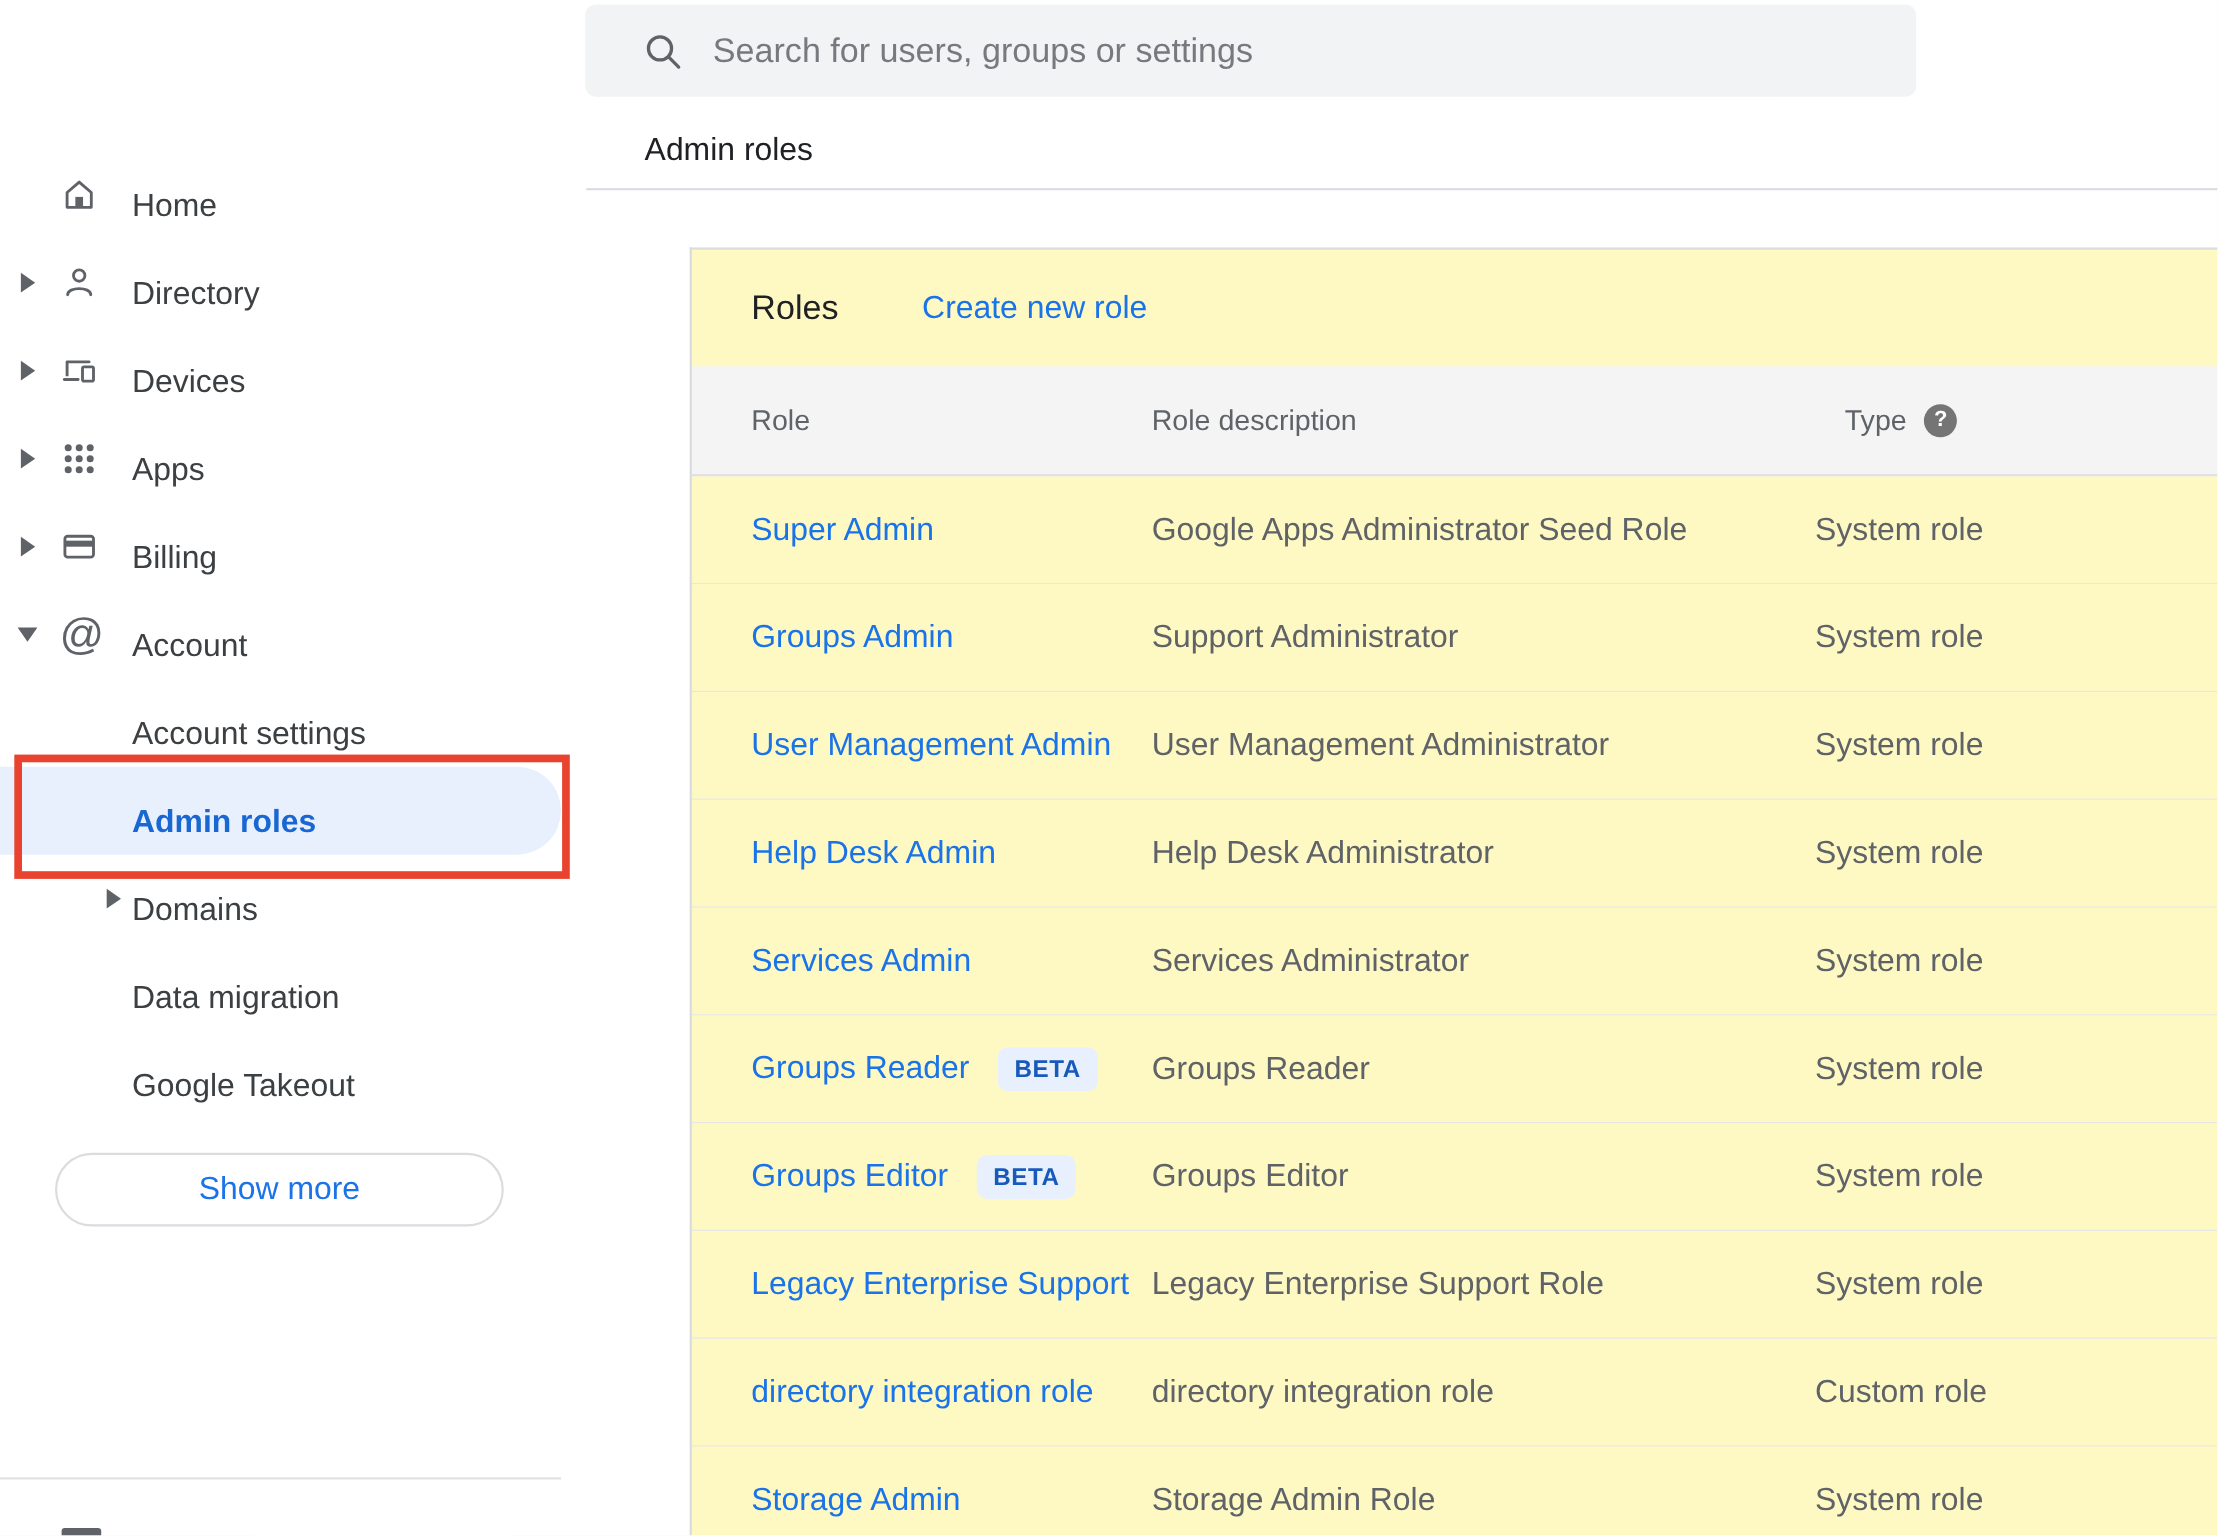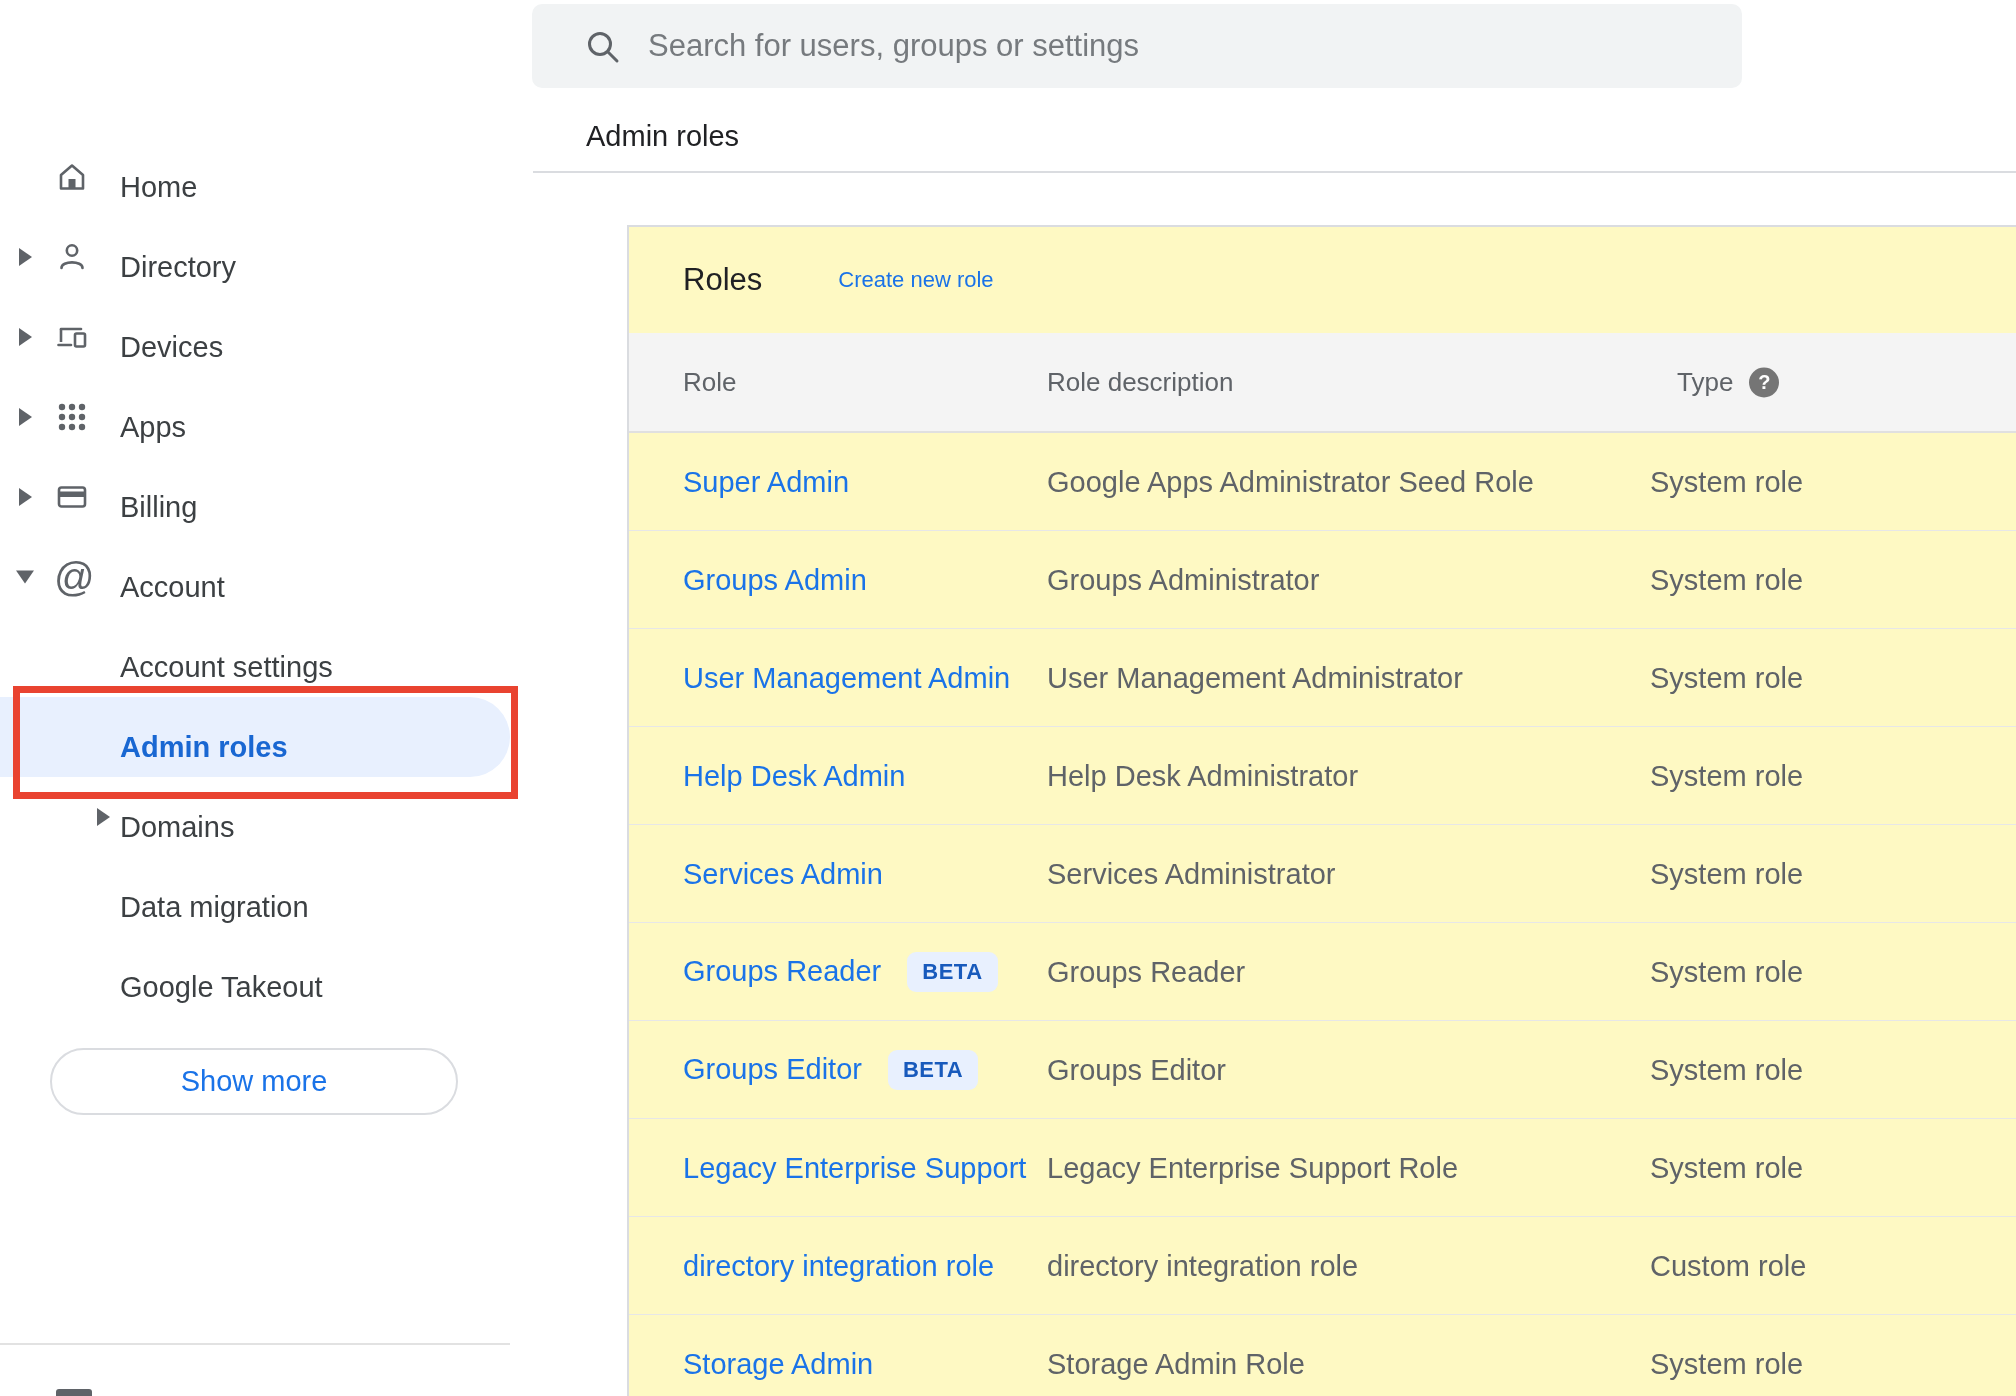--- a/index.html
+++ b/index.html
@@ -50,21 +50,21 @@
     font-size:29px; font-weight:500; font-family:"Liberation Sans","DejaVu Sans",sans-serif; cursor:pointer; }
   .sidebar-divider { position:absolute; left:0; top:1343px; width:510px; height:2px; background:#e2e2e2; }
   .partial-icon { position:absolute; left:56px; top:1389px; width:36px; height:8px;
     background:#5f6368; border-radius:3px 3px 0 0; }
 
   
   .card { position:absolute; left:627px; top:225px; width:1389px; height:1171px;
     border-left:2px solid #dadce0; border-top:2px solid #dadce0; background:#fef9c3; overflow:hidden; }
   .card-header { height:106px; display:flex; align-items:center; padding-left:54px; }
   .card-title { font-size:31px; font-weight:500; color:#202124; }
-  .create-link { margin-left:76px; font-size:22px; color:#1a73e8; text-decoration:none; cursor:pointer; }
+  .create-link { margin-left:76px; font-size:29px; color:#1a73e8; text-decoration:none; cursor:pointer; }
   .thead { position:relative; height:100px; background:#f4f4f4; border-bottom:2px solid #e0e0e0; }
   .thead .hcell { position:absolute; top:50%; transform:translateY(-50%);
     font-size:26px; font-weight:500; color:#5f6368; display:flex; align-items:center; gap:16px; }
   .h-role { left:54px; } .h-desc { left:418px; } .h-type { left:1021px;margin-left:27px; }
   .help-circle { width:30px; height:30px; border-radius:50%; background:#757575; color:#fff;
     font-size:20px; font-weight:bold; display:flex; align-items:center; justify-content:center; cursor:pointer; }
   .trow { position:relative; height:98px; border-bottom:1px solid #e7e7e7; }
   .tcell { position:absolute; top:50%; transform:translateY(-50%); font-size:29px; white-space:nowrap; }
   .c-role { left:54px; display:flex; align-items:center; gap:26px; }
   .c-desc { left:418px; color:#5f6368; }
@@ -237,21 +237,21 @@
           <a class="role-link">Super Admin</a>
         </span>
       <span class="tcell c-desc">Google Apps Administrator Seed Role</span>
       <span class="tcell c-type">System role</span>
     </div>
 
     <div class="trow">
       <span class="tcell c-role">
           <a class="role-link">Groups Admin</a>
         </span>
-      <span class="tcell c-desc">Groups Administrator</span>
+      <span class="tcell c-desc">Support Administrator</span>
       <span class="tcell c-type">System role</span>
     </div>
 
     <div class="trow">
       <span class="tcell c-role">
           <a class="role-link">User Management Admin</a>
         </span>
       <span class="tcell c-desc">User Management Administrator</span>
       <span class="tcell c-type">System role</span>
     </div>

